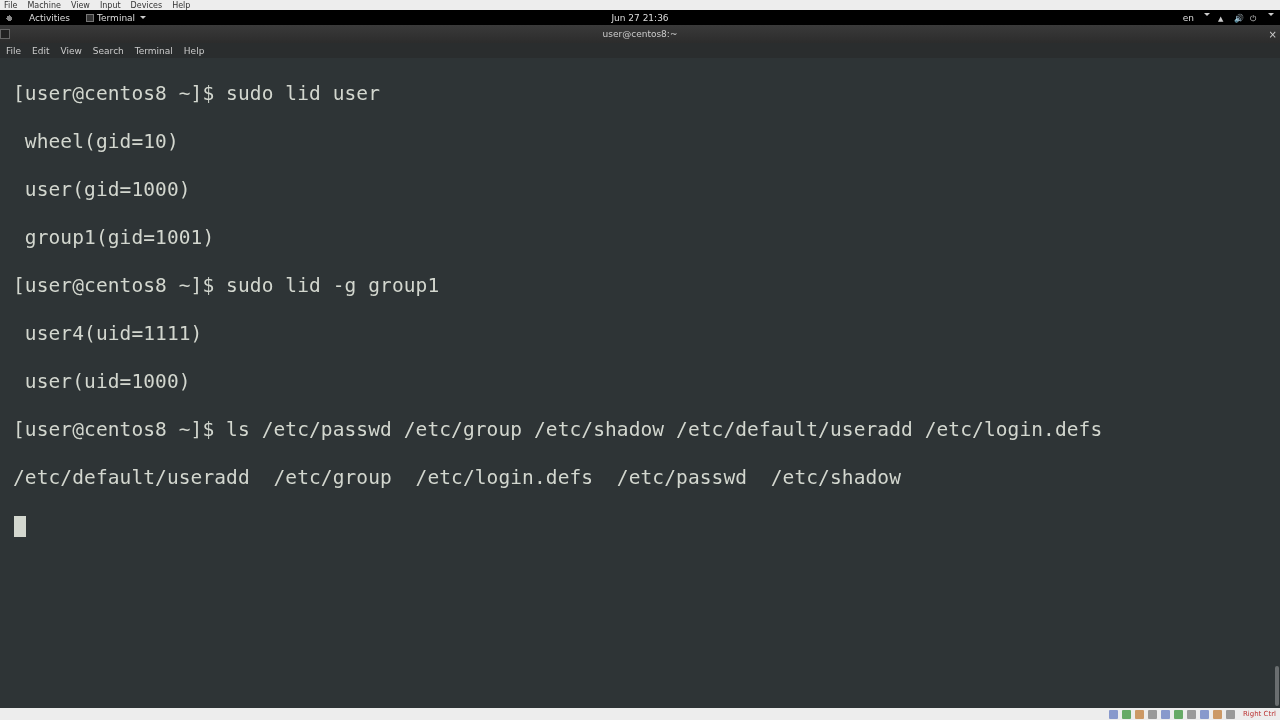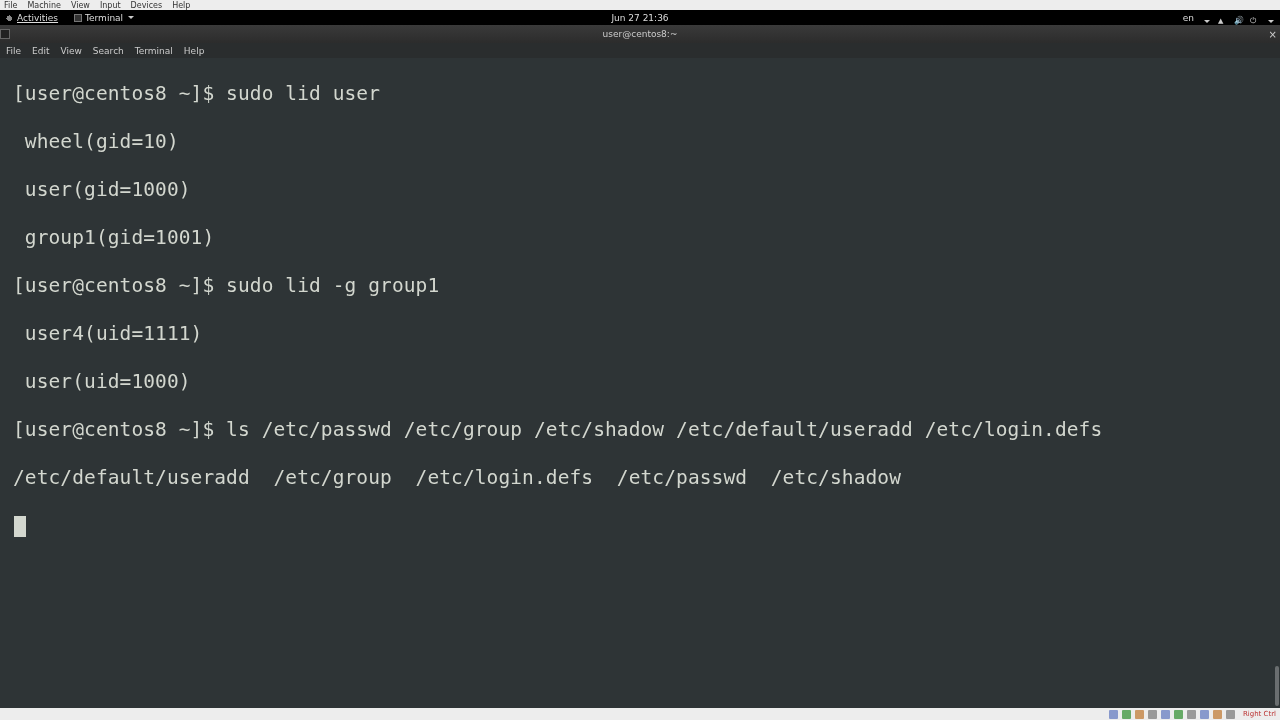--- a/index.html
+++ b/index.html
@@ -28,40 +28,40 @@
     height: 15px;
     background: #000;
     color: #ddd;
     display: flex;
     align-items: center;
     font-size: 9px;
     padding: 0 6px;
     position: relative;
   }
   .gnome-left { display: flex; align-items: center; gap: 10px; }
-  .gnome-activities { display: flex; align-items: flex-end; gap: 3px; text-decoration: underline; }
+  .gnome-activities { display: flex; align-items: flex-end; gap: 15px; }
   .foot-icon {
     width: 8px; height: 8px;
     background: radial-gradient(circle at 40% 40%, #888 40%, transparent 41%);
     display: inline-block;
   }
   .gnome-app { display: flex; align-items: center; gap: 3px; margin-left: 6px; }
   .term-mini-icon {
     width: 8px; height: 8px; background: #333; border: 1px solid #777;
   }
   .caret-down {
     width: 0; height: 0; border-left: 3px solid transparent;
     border-right: 3px solid transparent; border-top: 3px solid #ccc;
     display: inline-block; margin-left: 2px;
   }
   .gnome-center {
     position: absolute; left: 50%; transform: translateX(-50%);
   }
   .gnome-right {
-    margin-left: auto; display: flex; align-items: flex-end; gap: 8px;
+    margin-left: auto; display: flex; align-items: flex-start; gap: 8px;
   }
   .tray-icon { width: 8px; height: 8px; display: inline-block; }
   .speaker-icon::before { content: "🔊"; font-size: 8px; color: #ccc; }
   .power-icon::before { content: "⏻"; font-size: 8px; color: #ccc; }
   .net-icon::before { content: "▲"; font-size: 7px; color: #ccc; }
   
   .term-titlebar {
     height: 18px;
     background: linear-gradient(#3a3a3a, #2c2c2c);
     display: flex;

